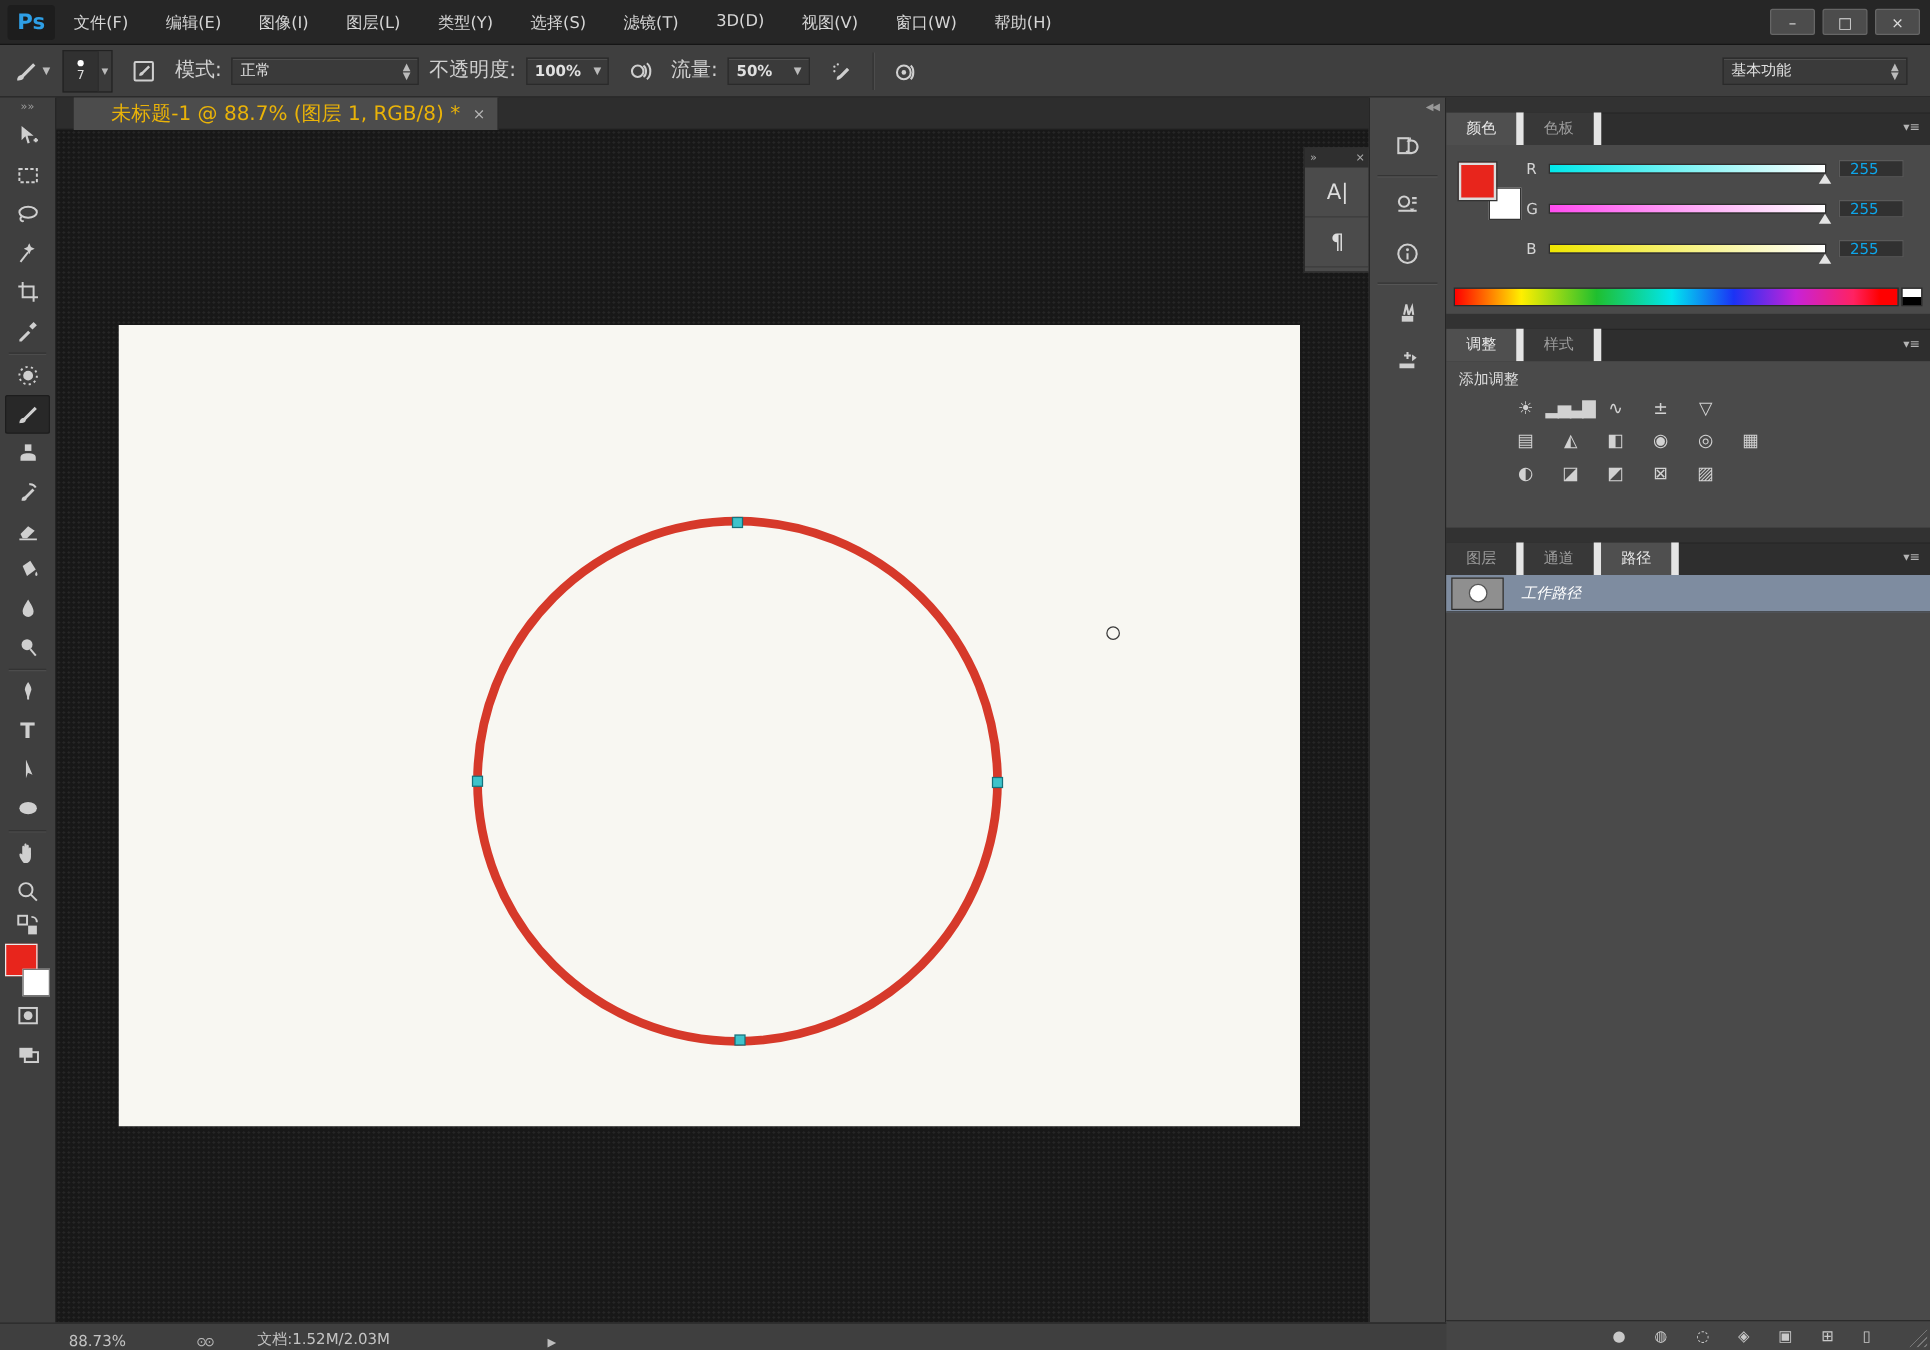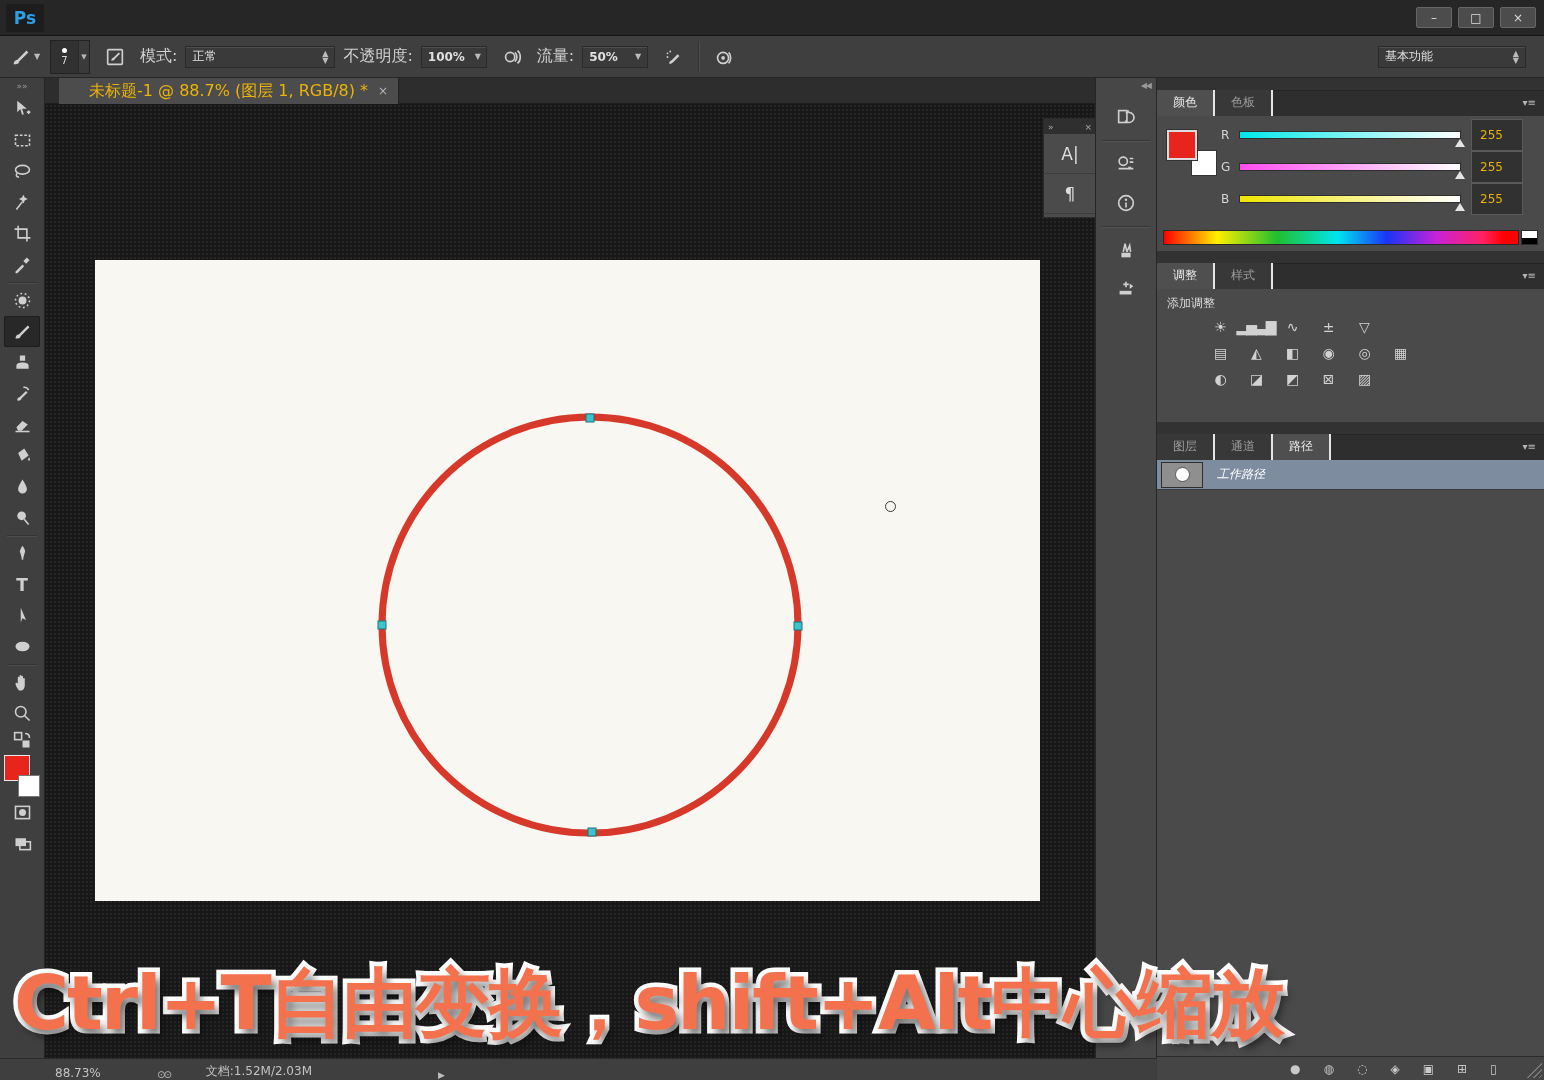--- a/index.html
+++ b/index.html
@@ -70,38 +70,38 @@
   #stripdock { position:absolute; left:1095px; top:78px; width:62px; height:980px; background:#474747; border-left:1px solid #262626; border-right:1px solid #262626; }
   #strip-head { height:16px; text-align:right; padding-right:5px; color:#999; font-size:8px; line-height:16px; letter-spacing:-1px; }
   .strip-btn { width:40px; height:32px; margin:7px auto 7px; display:flex; align-items:center; justify-content:center; }
   .strip-btn svg { width:22px; height:22px; }
   .strip-sep { width:48px; height:1px; background:#353535; margin:4px auto; box-shadow:0 1px 0 #555; }
 
   
   #rightdock { position:absolute; left:1157px; top:78px; width:387px; height:1002px; background:#3c3c3c; }
   .pgroup-head { height:13px; background:#323232; border-bottom:1px solid #252525; }
   .ptabs { height:25px; background:#2e2e2e; display:flex; align-items:flex-end; position:relative; }
-  .ptab { padding:4px 16px 5px; font-size:12px; color:#9d9d9d; background:#383838; border-right:2px solid #e5e5e5; }
+  .ptab { padding:4px 16px 5px; font-size:12px; color:#9d9d9d; background:#383838; border-right:6px solid #e5e5e5; }
   .ptab.active { background:#4f4f4f; color:#e8e8e8; }
   .ptab-menu { position:absolute; right:8px; top:6px; color:#b5b5b5; font-size:10px; }
   .pbody { background:#4a4a4a; position:relative; }
 
   
   #color-body { height:135px; padding:10px 8px 6px 8px; }
   #cp-swatches { position:absolute; left:10px; top:14px; width:50px; height:46px; }
   #cp-fg { position:absolute; left:0; top:0; width:30px; height:30px; border:2px solid #dcdcdc; outline:1px solid #333; }
   #cp-bg { position:absolute; right:0; bottom:0; width:26px; height:26px; background:#fff; border:1px solid #333; }
   .chan-row { display:flex; align-items:center; margin:0 0 14px 56px; height:18px; }
   .chan-label { width:18px; color:#d5d5d5; font-size:12px; }
   .chan-track { position:relative; width:222px; height:8px; border:1px solid #2e2e2e; }
   .chan-track.r { background:linear-gradient(to right,#00e8ea,#ffffff); }
   .chan-track.g { background:linear-gradient(to right,#ff4cf0,#ffffff); }
   .chan-track.b { background:linear-gradient(to right,#efe600,#ffffff); }
   .chan-thumb { position:absolute; right:-5px; bottom:-9px; width:0; height:0; border-left:5px solid transparent; border-right:5px solid transparent; border-bottom:8px solid #e4e4e4; }
-  .chan-value { margin-left:10px; width:52px; height:32px; background:#313131; border:1px solid #5a5a5a; color:#eab308; display:flex; align-items:center; justify-content:flex-start; padding-left:8px; }
+  .chan-value { margin-left:10px; width:52px; height:14px; background:#313131; border:1px solid #5a5a5a; color:#0ea5e9; display:flex; align-items:center; justify-content:flex-start; padding-left:8px; }
   #spectrum { position:absolute; left:6px; bottom:6px; width:356px; height:15px; border:1px solid #2a2a2a; background:linear-gradient(90deg,#ff0000 0%,#ffef00 15%,#1fbf2f 32%,#00e6ef 49%,#1b33f5 63%,#c722d8 77%,#ff2262 90%,#ff0000 96%); }
   #spectrum-bw { position:absolute; right:6px; bottom:6px; width:17px; height:15px; border:1px solid #2a2a2a; background:linear-gradient(#fff 0 50%,#000 50% 100%); }
 
   
   #adj-body { height:133px; padding:6px 0 0 10px; }
   #adj-header { color:#dcdcdc; margin-bottom:6px; }
   .adj-row { display:flex; gap:10px; padding-left:40px; margin-bottom:7px; }
   .adj-icon { width:26px; height:19px; display:flex; align-items:center; justify-content:center; color:#d2d2d2; font-size:14px; line-height:19px; letter-spacing:-1px; }
 
   
@@ -119,20 +119,33 @@
 
   svg .st { stroke:#cfcfcf; fill:none; stroke-width:1.8; }
   svg .fl { fill:#cfcfcf; }
 </style>
 </head>
 <body>
 <div id="app">
 
   <div id="menubar">
     <div id="ps-logo">Ps</div>
+    <div style="display:flex;">
+      <span class="menu-item">文件(F)</span>
+        <span class="menu-item">编辑(E)</span>
+        <span class="menu-item">图像(I)</span>
+        <span class="menu-item">图层(L)</span>
+        <span class="menu-item">类型(Y)</span>
+        <span class="menu-item">选择(S)</span>
+        <span class="menu-item">滤镜(T)</span>
+        <span class="menu-item">3D(D)</span>
+        <span class="menu-item">视图(V)</span>
+        <span class="menu-item">窗口(W)</span>
+        <span class="menu-item">帮助(H)</span>
+    </div>
     <div id="win-controls">
       <div class="win-btn">–</div>
       <div class="win-btn">□</div>
       <div class="win-btn">×</div>
     </div>
   </div>
 
   <div id="optionsbar">
     <div class="opt-icon-btn">
       <svg viewBox="0 0 24 24">
@@ -502,15 +515,14 @@
     <div id="resize-grip"></div>
   </div>
 
   <div id="statusbar">
     <span id="status-zoom">88.73%</span>
     <span id="status-icon">⊙⊙</span>
     <span>文档:1.52M/2.03M</span>
     <span id="status-arrow">▶</span>
   </div>
 
-  <div id="subtitle" style="color: rgb(244, 113, 78);">Ctrl+T自由变换，shift+Alt中心缩放</div>
 
 </div>
 
 </body></html>

